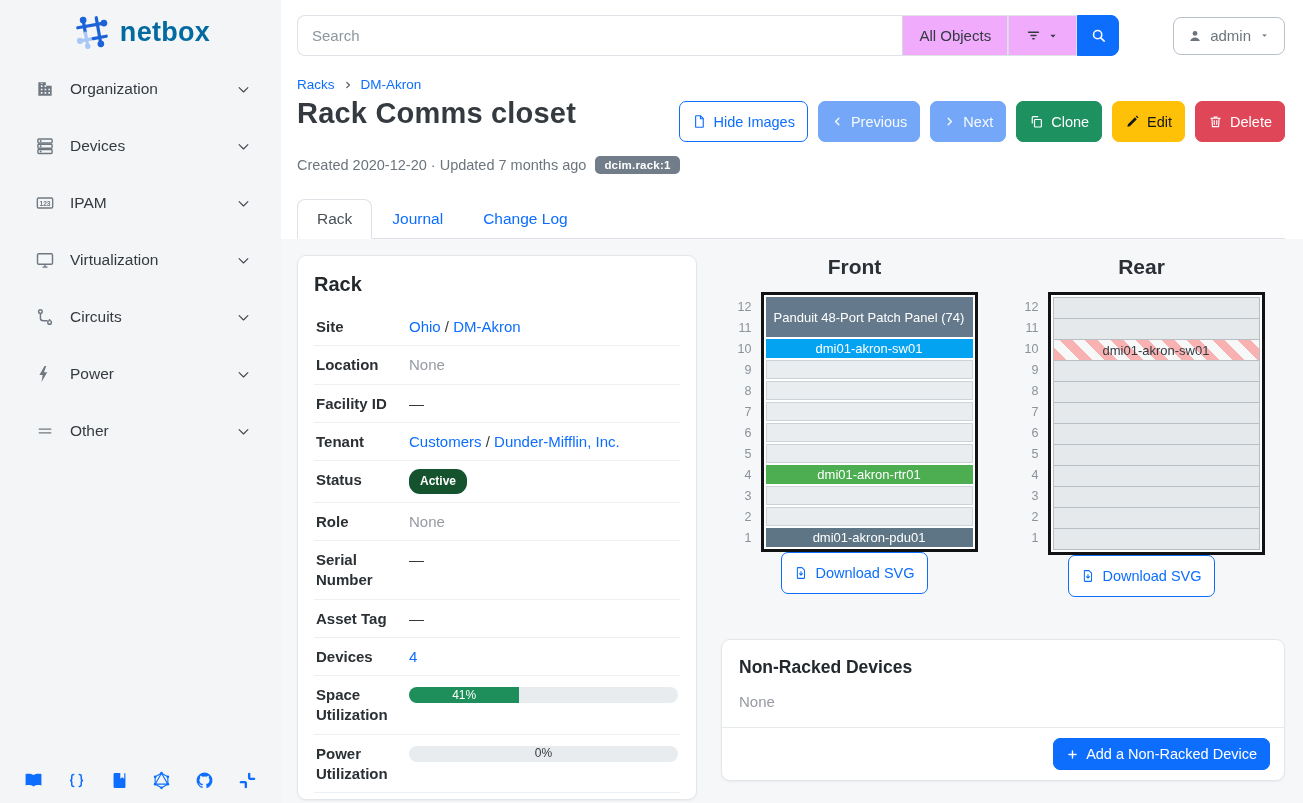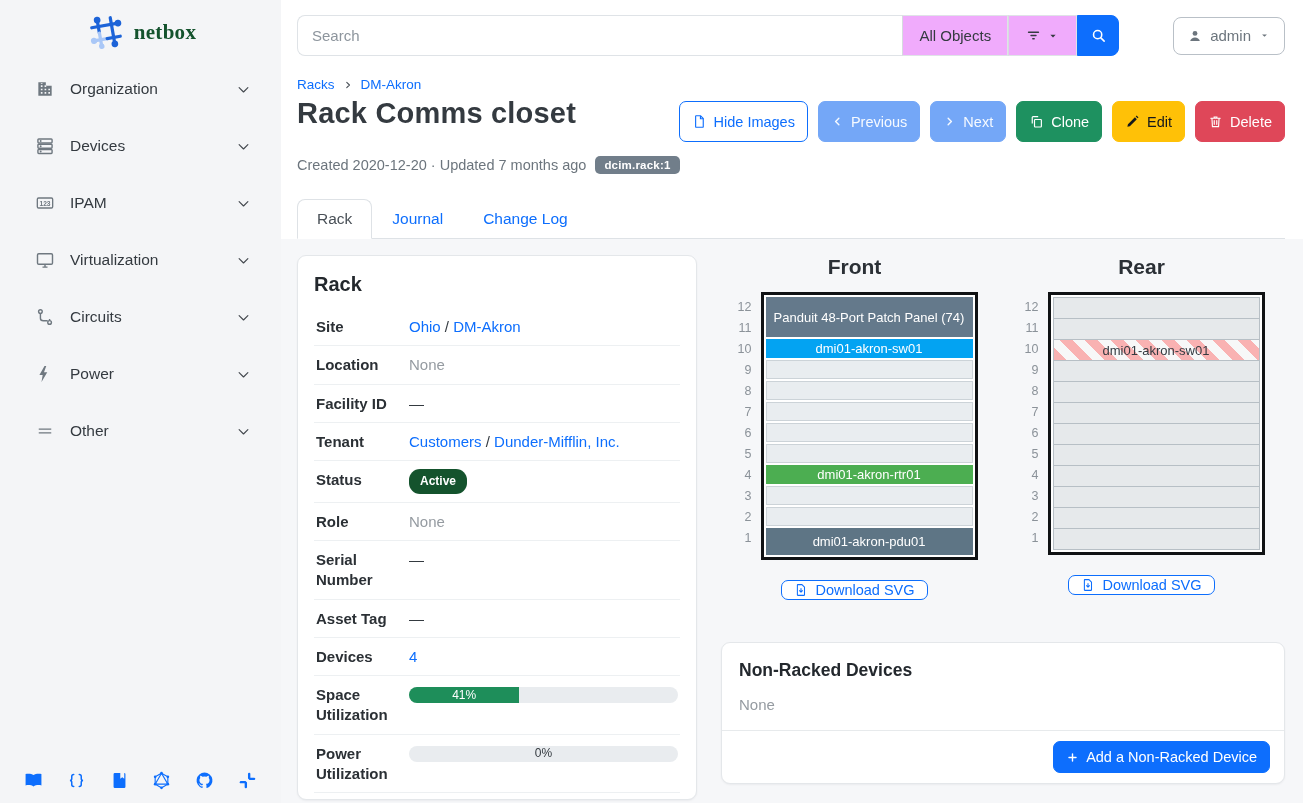--- a/index.html
+++ b/index.html
@@ -10,21 +10,21 @@
     color:#343a40; background:#fff;
   }
   .app { display:flex; width:100%; height:100%; }
 
   
   .sidebar {
     width:281px; min-width:281px; background:#f4f5f7;
     position:relative; display:flex; flex-direction:column;
   }
   .logo { display:flex; align-items:center; justify-content:center; gap:7px; padding:13px 0 9px; cursor:pointer; }
-  .logo-text { font-size:21px; font-weight:bold; color:#14532d; letter-spacing:.3px;font-family:Liberation Serif, serif; }
+  .logo-text { font-size:27px; font-weight:bold; color:#0369a1; letter-spacing:.3px; }
   .menu { padding-top:9px; }
   .menu-item { display:flex; align-items:center; height:40px; margin-bottom:17px; padding:0 30px 0 35px; cursor:pointer; }
   .mi-icon { width:20px; height:20px; color:#6f7880; margin-right:15px; flex:none; }
   .mi-label { font-size:15.5px; font-weight:normal; color:#343a40; flex:1; }
   .mi-chev { width:15px; height:15px; color:#42474d; }
   .side-footer { position:absolute; bottom:0; left:0; right:0; display:flex; justify-content:space-between; align-items:center; padding:0 24px 13px; }
   .side-footer .flink { color:#0d6efd; width:19px; height:19px; display:block; cursor:pointer; }
   .icn svg { width:100%; height:100%; display:block; }
 
   
@@ -108,21 +108,21 @@
   .rackbox { width:217px; border:3px solid #101214; background:#fff; padding:2px; display:flex; flex-direction:column; }
   .rackbox.front { gap:2px; }
   .slot { display:flex; align-items:center; justify-content:center; font-size:13px; color:#fff; cursor:pointer; overflow:hidden; white-space:nowrap; }
   .slot.empty { background:#e9edf0; border:1px solid #ccd3d8; }
   .slot.rear-empty { background:#e6e9eb; border:1px solid #b7bfc5; height:22px; margin-top:-1px; }
   .slot.rear-empty.first, .slot.striped.first { margin-top:0; }
   .slot.striped {
     background:repeating-linear-gradient(45deg,#f9b2b2 0 9px,#f7f8f8 9px 18px);
     border:1px solid #b7bfc5; color:#343a40; height:22px; margin-top:-1px;
   }
-  .dl-btn { margin-top:20px; height:20px; }
+  .dl-btn { height:42px; }
   .dl-btn .bicon { width:14px; height:14px; }
 
   .nonracked { margin-top:42px; margin-left:10px; }
   .nr-title { padding:17px 17px 0; font-size:17.5px; font-weight:bold; color:#23282d; margin:0; }
   .nr-body { padding:15px 17px 17px; color:#959ba1; font-size:15px; }
   .nr-footer { border-top:1px solid #e7eaec; padding:10px 14px; display:flex; justify-content:flex-end; }
 </style>
 </head>
 <body>
 
@@ -491,21 +491,21 @@
                   <div class="slot" style="height: 40px; background: rgb(100, 121, 139);">Panduit 48-Port Patch Panel (74)</div>
                   <div class="slot" style="height: 19px; background: rgb(3, 163, 242);">dmi01-akron-sw01</div>
                   <div class="slot empty" style="height: 19px;"></div>
                   <div class="slot empty" style="height: 19px;"></div>
                   <div class="slot empty" style="height: 19px;"></div>
                   <div class="slot empty" style="height: 19px;"></div>
                   <div class="slot empty" style="height: 19px;"></div>
                   <div class="slot" style="height: 19px; background: rgb(76, 174, 81);">dmi01-akron-rtr01</div>
                   <div class="slot empty" style="height: 19px;"></div>
                   <div class="slot empty" style="height: 19px;"></div>
-                  <div class="slot" style="height: 27px; background: rgb(94, 117, 133);">dmi01-akron-pdu01</div>
+                  <div class="slot" style="height: 19px; background: rgb(94, 117, 133);">dmi01-akron-pdu01</div>
                 </div>
               </div>
               <button class="btn btn-outline dl-btn">
                 <span class="icn bicon">
                   <svg viewBox="0 0 24 24" fill="none" stroke="currentColor" stroke-width="1.8" stroke-linecap="round" stroke-linejoin="round">
                     <path d="M6.5 2.8h7.2l4.3 4.3v13.4a.7.7 0 01-.7.7H6.5a.7.7 0 01-.7-.7V3.5a.7.7 0 01.7-.7z"></path>
                     <path d="M12 9.6v6M9.4 13.2L12 15.8l2.6-2.6"></path>
                   </svg>
                 </span>
                 <span>Download SVG</span>

